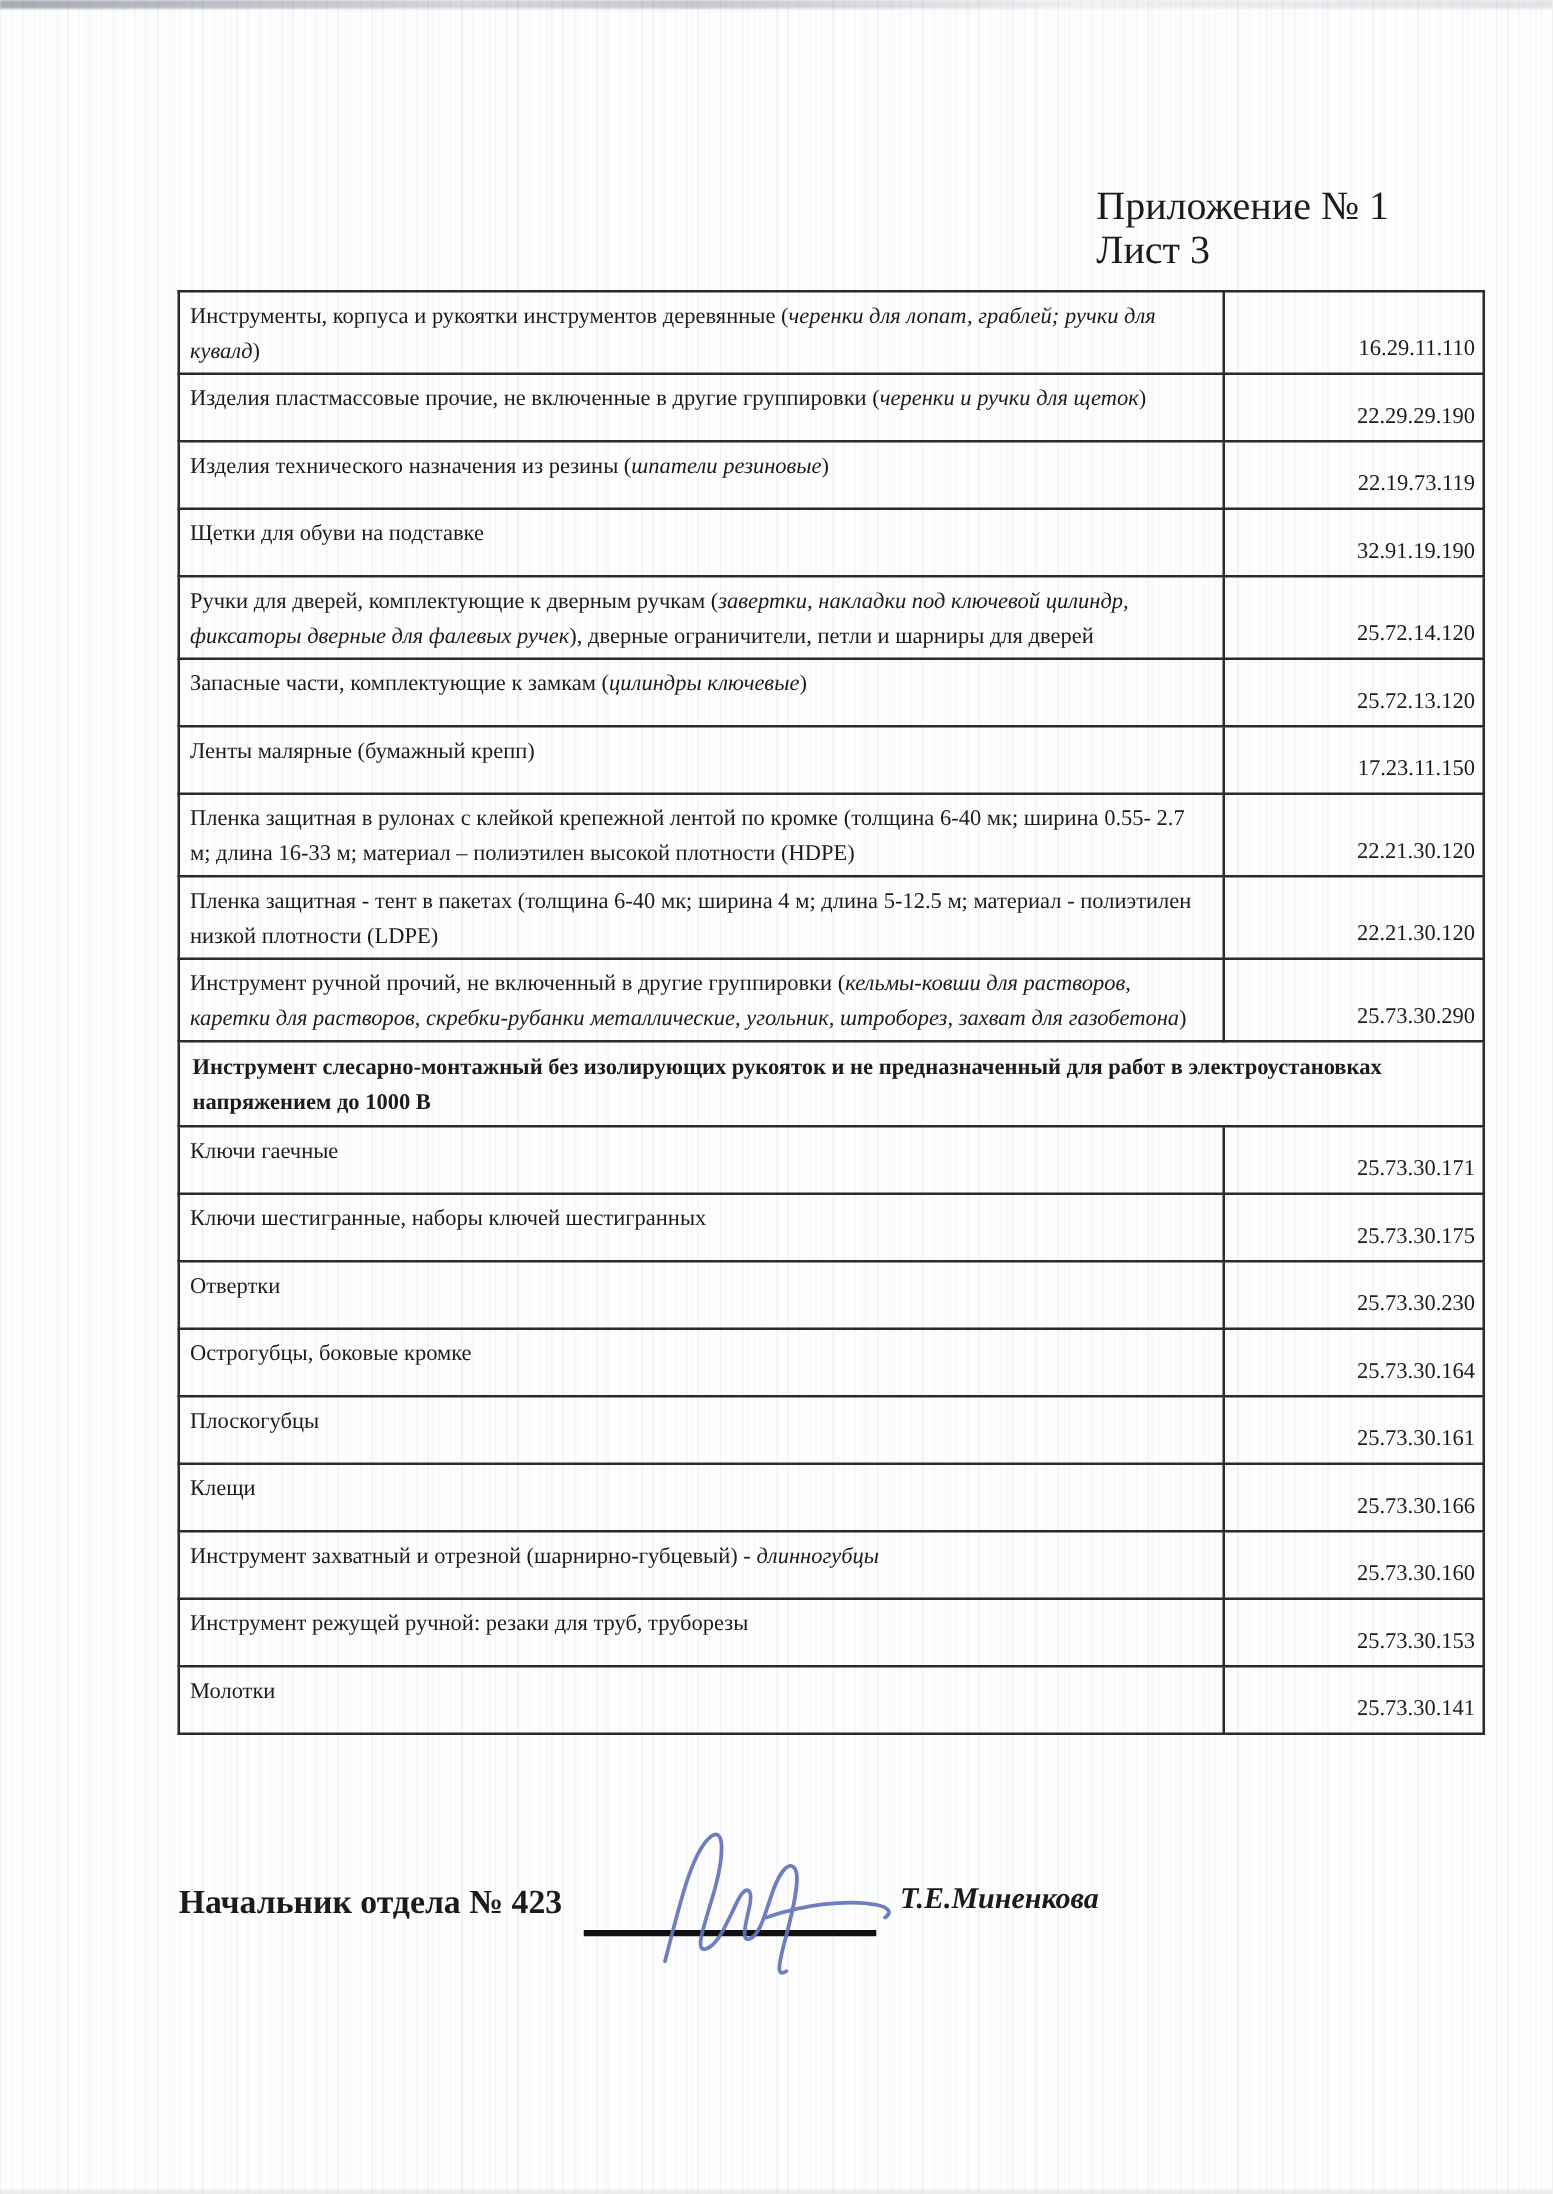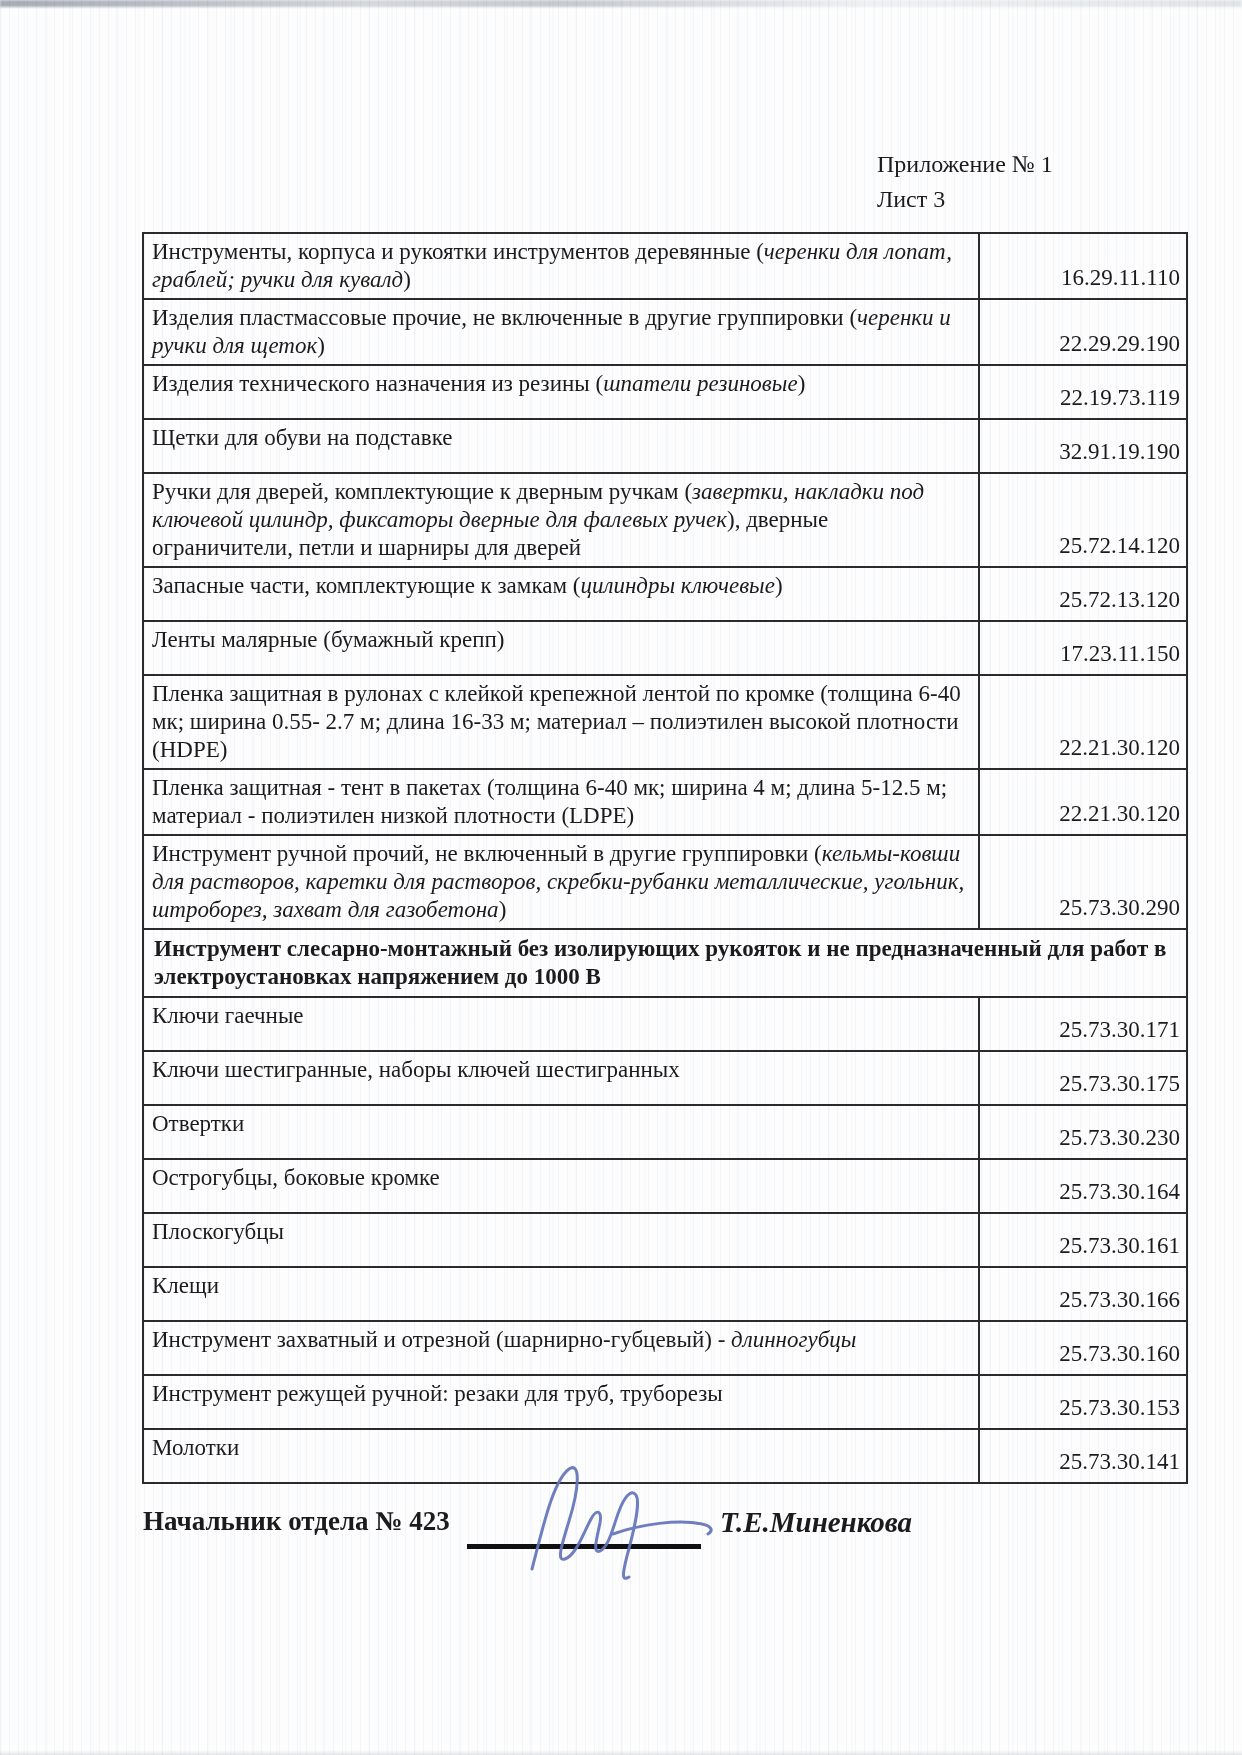--- a/index.html
+++ b/index.html
@@ -26,37 +26,37 @@
     filter: blur(1px);
   }
   .edge-bottom {
     position: absolute; left: 0; bottom: 0; width: 100%; height: 5px;
     background: linear-gradient(0deg, rgba(120,130,140,0.18), rgba(120,130,140,0));
   }
   .appendix-header {
     position: absolute;
     left: 877px;
     top: 147px;
-    font-size: 24px;
+    font-size: 32px;
     line-height: 35px;
     white-space: nowrap;
   }
   table.codes {
     position: absolute;
     left: 142px;
     top: 232px;
     width: 1044px;
     border-collapse: collapse;
     table-layout: fixed;
   }
   table.codes col.c-item { width: 836px; }
   table.codes col.c-code { width: 208px; }
   table.codes td {
     border: 2px solid #2b2b2e;
-    font-size: 23px;
+    font-size: 18px;
     line-height: 28px;
     height: 42px;
   }
   td.item-cell {
     padding: 4px 12px 4px 8px;
     vertical-align: top;
     text-align: left;
   }
   td.code-cell {
     padding: 4px 6px 6px 6px;
@@ -83,21 +83,21 @@
     left: 467px;
     top: 1544px;
     width: 234px;
     height: 5px;
     background: #101012;
   }
   .sig-name {
     position: absolute;
     left: 720px;
     top: 1506px;
-    font-size: 29px;
+    font-size: 24px;
     font-weight: bold;
     font-style: italic;
     white-space: nowrap;
   }
   .sig-ink {
     position: absolute;
     left: 518px;
     top: 1455px;
     width: 212px;
     height: 132px;

